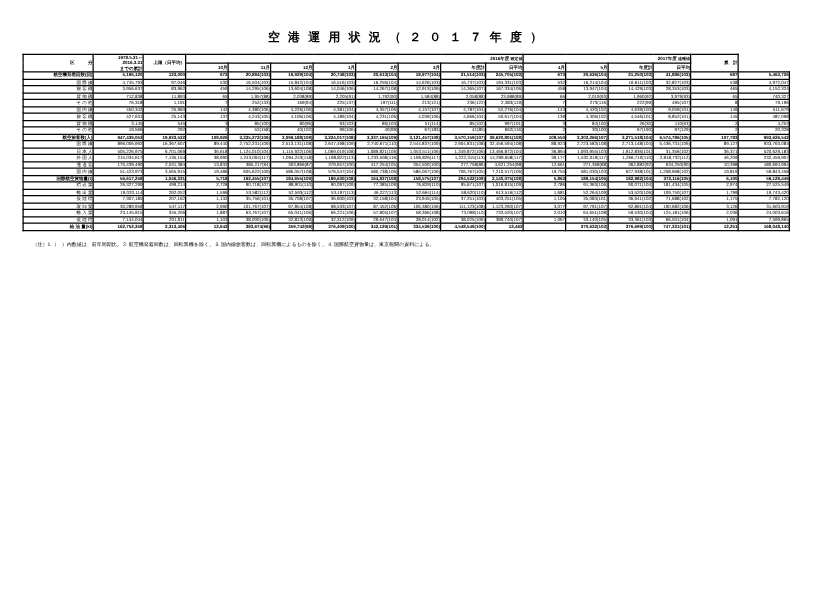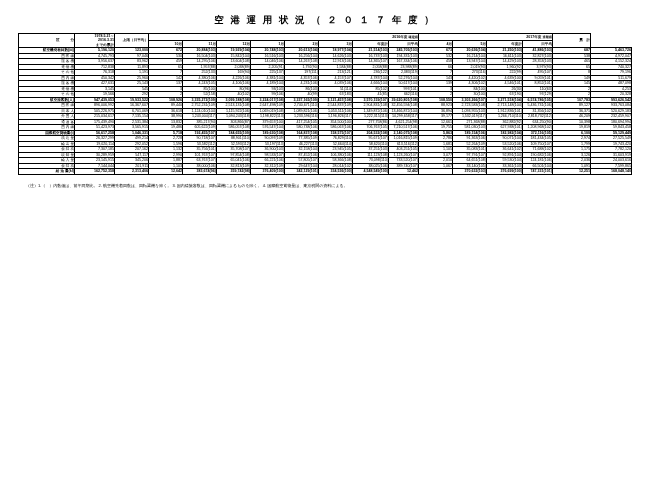--- a/index.html
+++ b/index.html
@@ -1,18 +1,18 @@
 <!DOCTYPE html>
 <html><head>
 <meta charset="utf-8">
 <style>
   html,body{margin:0;padding:0;background:#ffffff;}
   body{width:650px;height:477px;font-family:"Liberation Sans",sans-serif;color:#000;}
   #page{position:relative;width:650px;height:477px;overflow:hidden;}
-  .title{text-align:center;font-size:9.5px;letter-spacing:2px;font-weight:bold;margin-top:14px;margin-bottom:6px;}
+  .title{text-align:center;font-size:9.5px;letter-spacing:2px;font-weight:bold;margin-top:24px;margin-bottom:6px;}
   table.main{border-collapse:collapse;width:614px;margin:0 auto;table-layout:fixed;}
   table.main th,table.main td{border:0.5px solid #000;font-size:3.6px;line-height:1.25;padding:0;text-align:right;vertical-align:middle;font-family:"Liberation Sans",sans-serif;}
   .hdr th{text-align:center;font-size:3.8px;padding:1px 0;}
   .sub{font-size:3.2px;}
   .rowlabel{text-align:left;padding-left:2px;font-size:4px;}
   .rowlabel.indent{padding-left:8px;}
   .rowlabel.indent2{padding-left:14px;}
   .num{padding-right:1.5px;}
   .sect td{font-weight:bold;}
   .foot{font-size:4px;margin:8px 0 0 26px;width:600px;line-height:1.4;}

